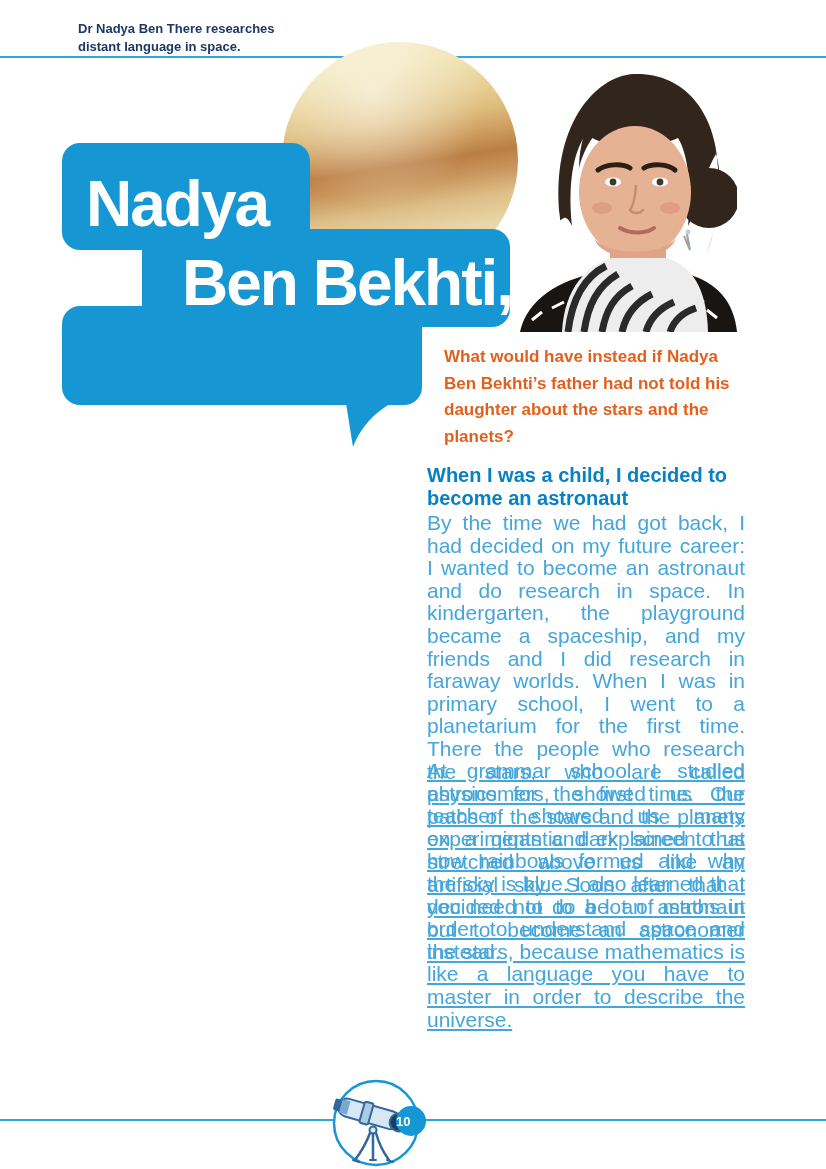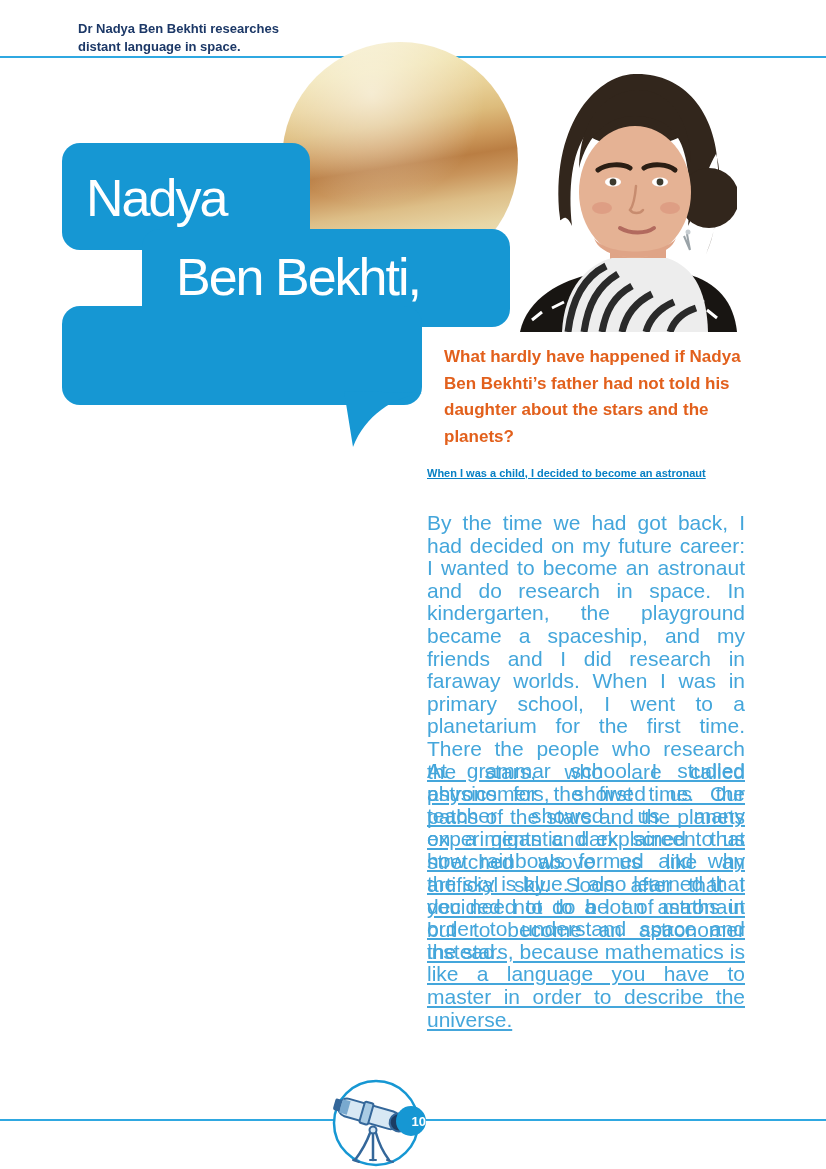--- a/index.html
+++ b/index.html
@@ -23,58 +23,58 @@
       linear-gradient(171deg,
         #F6EECD 0%, #F0E2AE 16%, #E8D096 27%, #DDBC7C 36%,
         #CD9A5C 45%, #BA7E43 52%, #C9955C 59%, #DDBE87 68%,
         #E8D6A6 78%, #EFE3BD 90%, #E9DFC4 100%);
   }
 
   .portrait{position:absolute;left:502px;top:58px;width:235px;height:274px;z-index:1;}
 
   .bubble-svg{position:absolute;left:62px;top:143px;width:450px;height:305px;z-index:2;}
   .title-line{
-    position:absolute;z-index:3;color:#fff;font-weight:normal;font-size:52px;letter-spacing:-2px;
+    position:absolute;z-index:3;color:#fff;font-weight:bold;font-size:64px;letter-spacing:-2px;
     line-height:1;white-space:nowrap;
   }
   .t1{left:86px;top:172px;}
-  .t2{left:176px;top:251px;}
+  .t2{left:182px;top:251px;}
   .t3{left:84px;top:332px;font-style:italic;}
 
   .lead-question{
     position:absolute;left:444px;top:344px;width:302px;z-index:2;
     color:var(--c-orange,#E2601C);font-weight:bold;font-size:17px;line-height:26.5px;
   }
   .article-heading{
     position:absolute;left:427px;top:464px;width:322px;z-index:2;
-    color:var(--c-heading,#0880C4);font-weight:bold;font-size:11px;line-height:18px;text-decoration:underline;
+    color:var(--c-heading,#0880C4);font-weight:bold;font-size:20px;line-height:23px;
   }
   .para{
     position:absolute;left:427px;width:318px;z-index:2;
     color:var(--c-body,#44A6DB);font-size:21px;line-height:22.6px;
     text-align:justify;
   }
   .p1{top:512px;} .p2{top:760px;text-decoration:underline;} .p3{top:976px;}
 
   .telescope-badge{position:absolute;left:331px;top:1078px;width:90px;height:90px;z-index:1;}
   .page-badge{
     position:absolute;left:396px;top:1106px;width:30px;height:30px;border-radius:50%;z-index:2;
     background:var(--c-accent,#1697D3);color:#fff;font-size:13px;font-weight:bold;
-    display:flex;align-items:center;justify-content:flex-end;
+    display:flex;align-items:center;justify-content:flex-start;
   }
 </style>
 </head>
 <body>
 
 <div class="page">
 
   <div class="rule rule-top"></div>
 
   <div class="kicker">
-    <div>Dr Nadya Ben Bekhti researches</div>
+    <div>Dr Nadya Ben There researches</div>
     <div>distant language in space.</div>
   </div>
 
   <div class="planet"></div>
 
   <svg class="portrait" viewBox="0 0 235 274" aria-hidden="true">
 
     <path d="M18,274 C25,240 60,222 90,216 L185,216 C215,224 232,244 235,274 Z" fill="#181512"></path>
     <path d="M30,262 l10,-8 M50,250 l12,-6 M70,240 l10,-4 M190,238 l12,6 M205,252 l10,8 M180,226 l10,4" stroke="#fff" stroke-width="3" fill="none"></path>
 
@@ -114,21 +114,21 @@
     <g fill="var(--c-accent,#1697D3)">
       <rect x="0" y="0" width="248" height="107" rx="18"></rect>
       <rect x="80" y="86" width="368" height="98" rx="18"></rect>
       <rect x="0" y="163" width="360" height="99" rx="18"></rect>
       <path d="M282,248 L291,304 C297,288 307,276 319,267 C332,257 345,253 360,250 Z"></path>
     </g>
   </svg>
   <div class="title-line t1">Nadya</div>
   <div class="title-line t2">Ben Bekhti,</div>
 
-  <div class="lead-question">What hardly have happened if Nadya Ben Bekhti’s father had not told his daughter about the stars and the planets?</div>
+  <div class="lead-question">What would have instead if Nadya Ben Bekhti’s father had not told his daughter about the stars and the planets?</div>
 
   <div class="article-heading">When I was a child, I decided to become an astronaut</div>
 
   <div class="para p1">By the time we had got back, I had decided on my future career: I wanted to become an astronaut and do research in space. In kindergarten, the playground became a spaceship, and my friends and I did research in faraway worlds. When I was in primary school, I went to a planetarium for the first time. There the people who research the stars, who are called astronomers, showed us the paths of the stars and the planets on a gigantic dark screen that stretched above us like an artificial sky. Soon after that I decided not to be an astronaut but to become an astronomer instead.</div>
   <div class="para p2">At grammar school I studied physics for the first time. Our teacher showed us many experiments and explained to us how rainbows formed and why the sky is blue. I also learned that you need to do a lot of maths in order to understand space and the stars, because mathematics is like a language you have to master in order to describe the universe.</div>
 
   <div class="rule rule-bottom"></div>
 
   <svg class="telescope-badge" viewBox="0 0 90 90" aria-hidden="true">
     <circle cx="45" cy="45" r="42" fill="#fff" stroke="var(--c-accent,#1697D3)" stroke-width="2.5"></circle>

